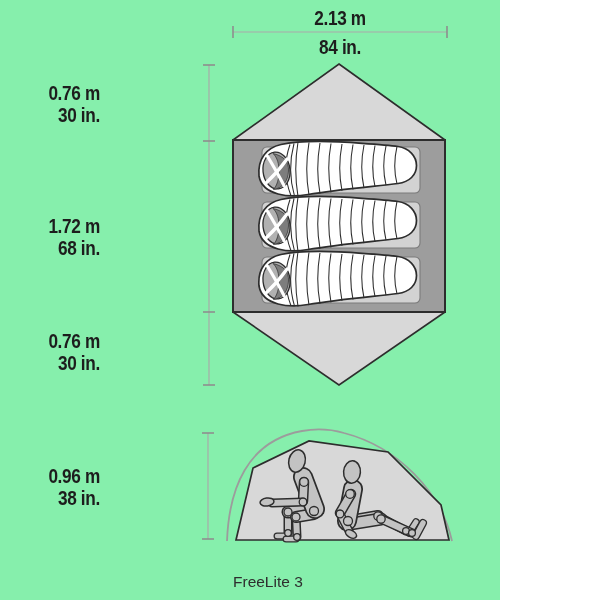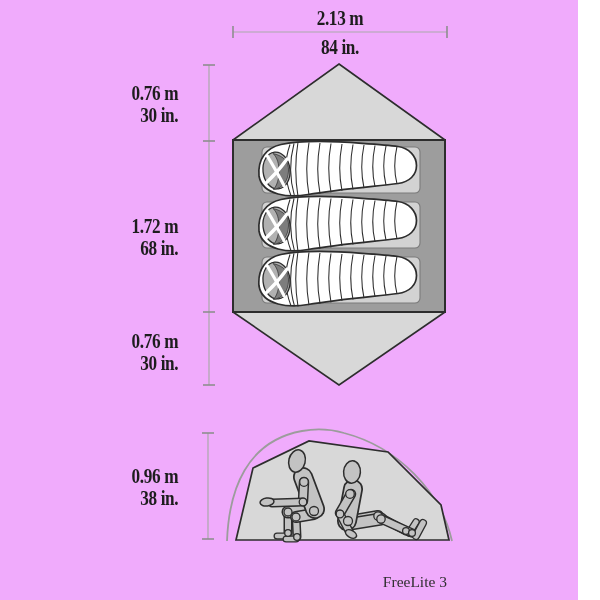--- a/index.html
+++ b/index.html
@@ -1,18 +1,18 @@
 <!DOCTYPE html>
 <html style="--fly: #d8d8d8; --floor: #9d9d9d; --pad: #d2d2d2; --bag: #ffffff; --hood: #b1b1b1; --hood-shadow: #7d7d7d; --figure: #c3c3c3; --outline: #2d2d2d; --dimension-line: #a9a9a9; --text: #1d1d1d;"><head>
 <meta charset="utf-8">
 <style>
   html,body{margin:0;padding:0;background:#ffffff;}
   .canvas{
-    position:relative;width:578px;height:600px;background:#f0abfc;overflow:hidden;
-    font-family:Liberation Serif, serif;
+    position:relative;width:500px;height:600px;background:#86efac;overflow:hidden;
+    font-family:Liberation Sans, sans-serif;
   }
   .diagram-svg{position:absolute;left:0;top:0;}
 
   
   .fly        {fill:var(--fly,#d8d8d8);stroke:var(--outline,#2d2d2d);stroke-width:1.6;}
   .floor      {fill:var(--floor,#9d9d9d);stroke:var(--outline,#2d2d2d);stroke-width:2;}
   .pad        {fill:var(--pad,#d2d2d2);stroke:#7a7a7a;stroke-width:1.1;}
   .bag-outline{fill:var(--bag,#ffffff);stroke:var(--outline,#2d2d2d);stroke-width:1.7;}
   .baffle     {fill:none;stroke:var(--outline,#2d2d2d);stroke-width:1.05;}
   .hood-inner {fill:var(--hood,#b1b1b1);stroke:var(--outline,#2d2d2d);stroke-width:1.3;}
@@ -28,21 +28,21 @@
   .headpart   {fill:var(--figure,#c3c3c3);stroke:var(--outline,#2d2d2d);stroke-width:1.5;}
 
   
   .dim{
     position:absolute;font-weight:700;font-size:20px;letter-spacing:-.4px;
     color:var(--text,#1d1d1d);white-space:nowrap;line-height:22px;
   }
   .dim-center{left:233px;width:214px;text-align:center;transform:scaleX(.86);transform-origin:50% 50%;}
   .dim-right{right:400px;text-align:right;transform:translateY(-50%) scaleX(.86);transform-origin:100% 50%;}
   .caption{
-    position:absolute;left:233px;width:214px;top:573px;text-align:right;
+    position:absolute;left:233px;width:214px;top:573px;text-align:left;
     font-size:15.5px;color:#2e2e2e;font-weight:400;
   }
 </style>
 </head>
 <body>
 
 <div class="canvas">
 
   <svg class="diagram-svg" width="600" height="600" viewBox="0 0 600 600">
 

